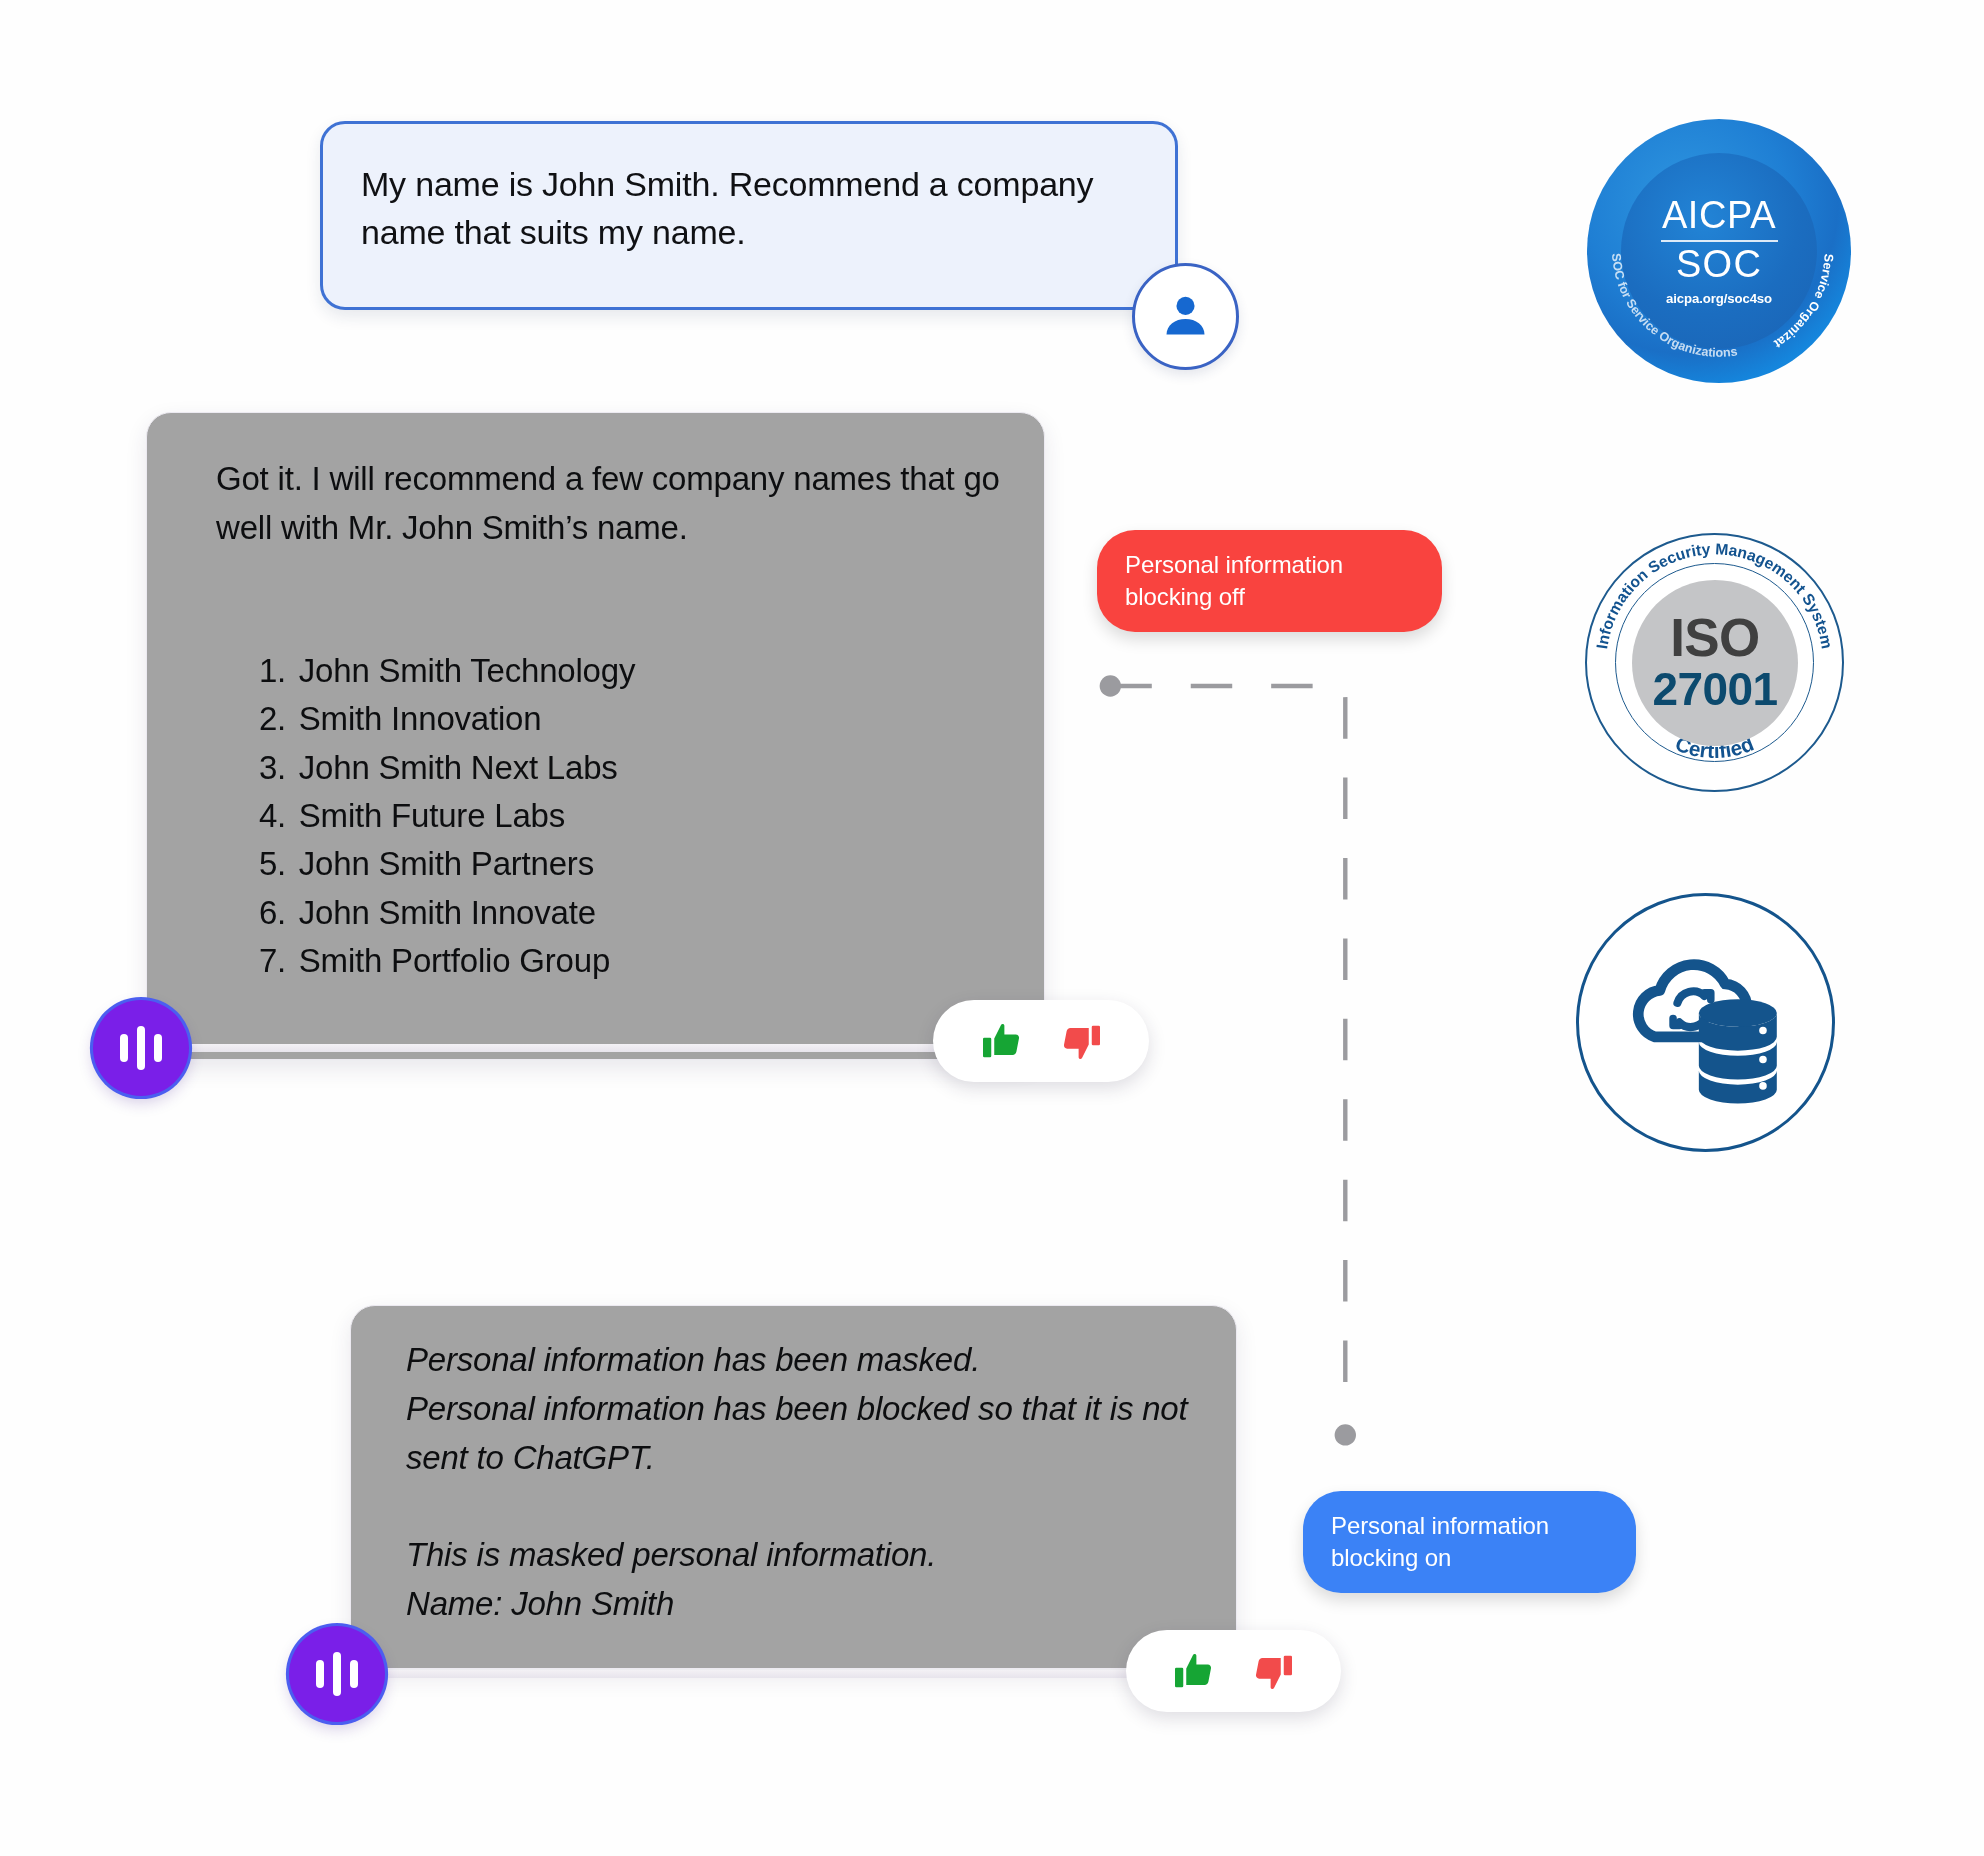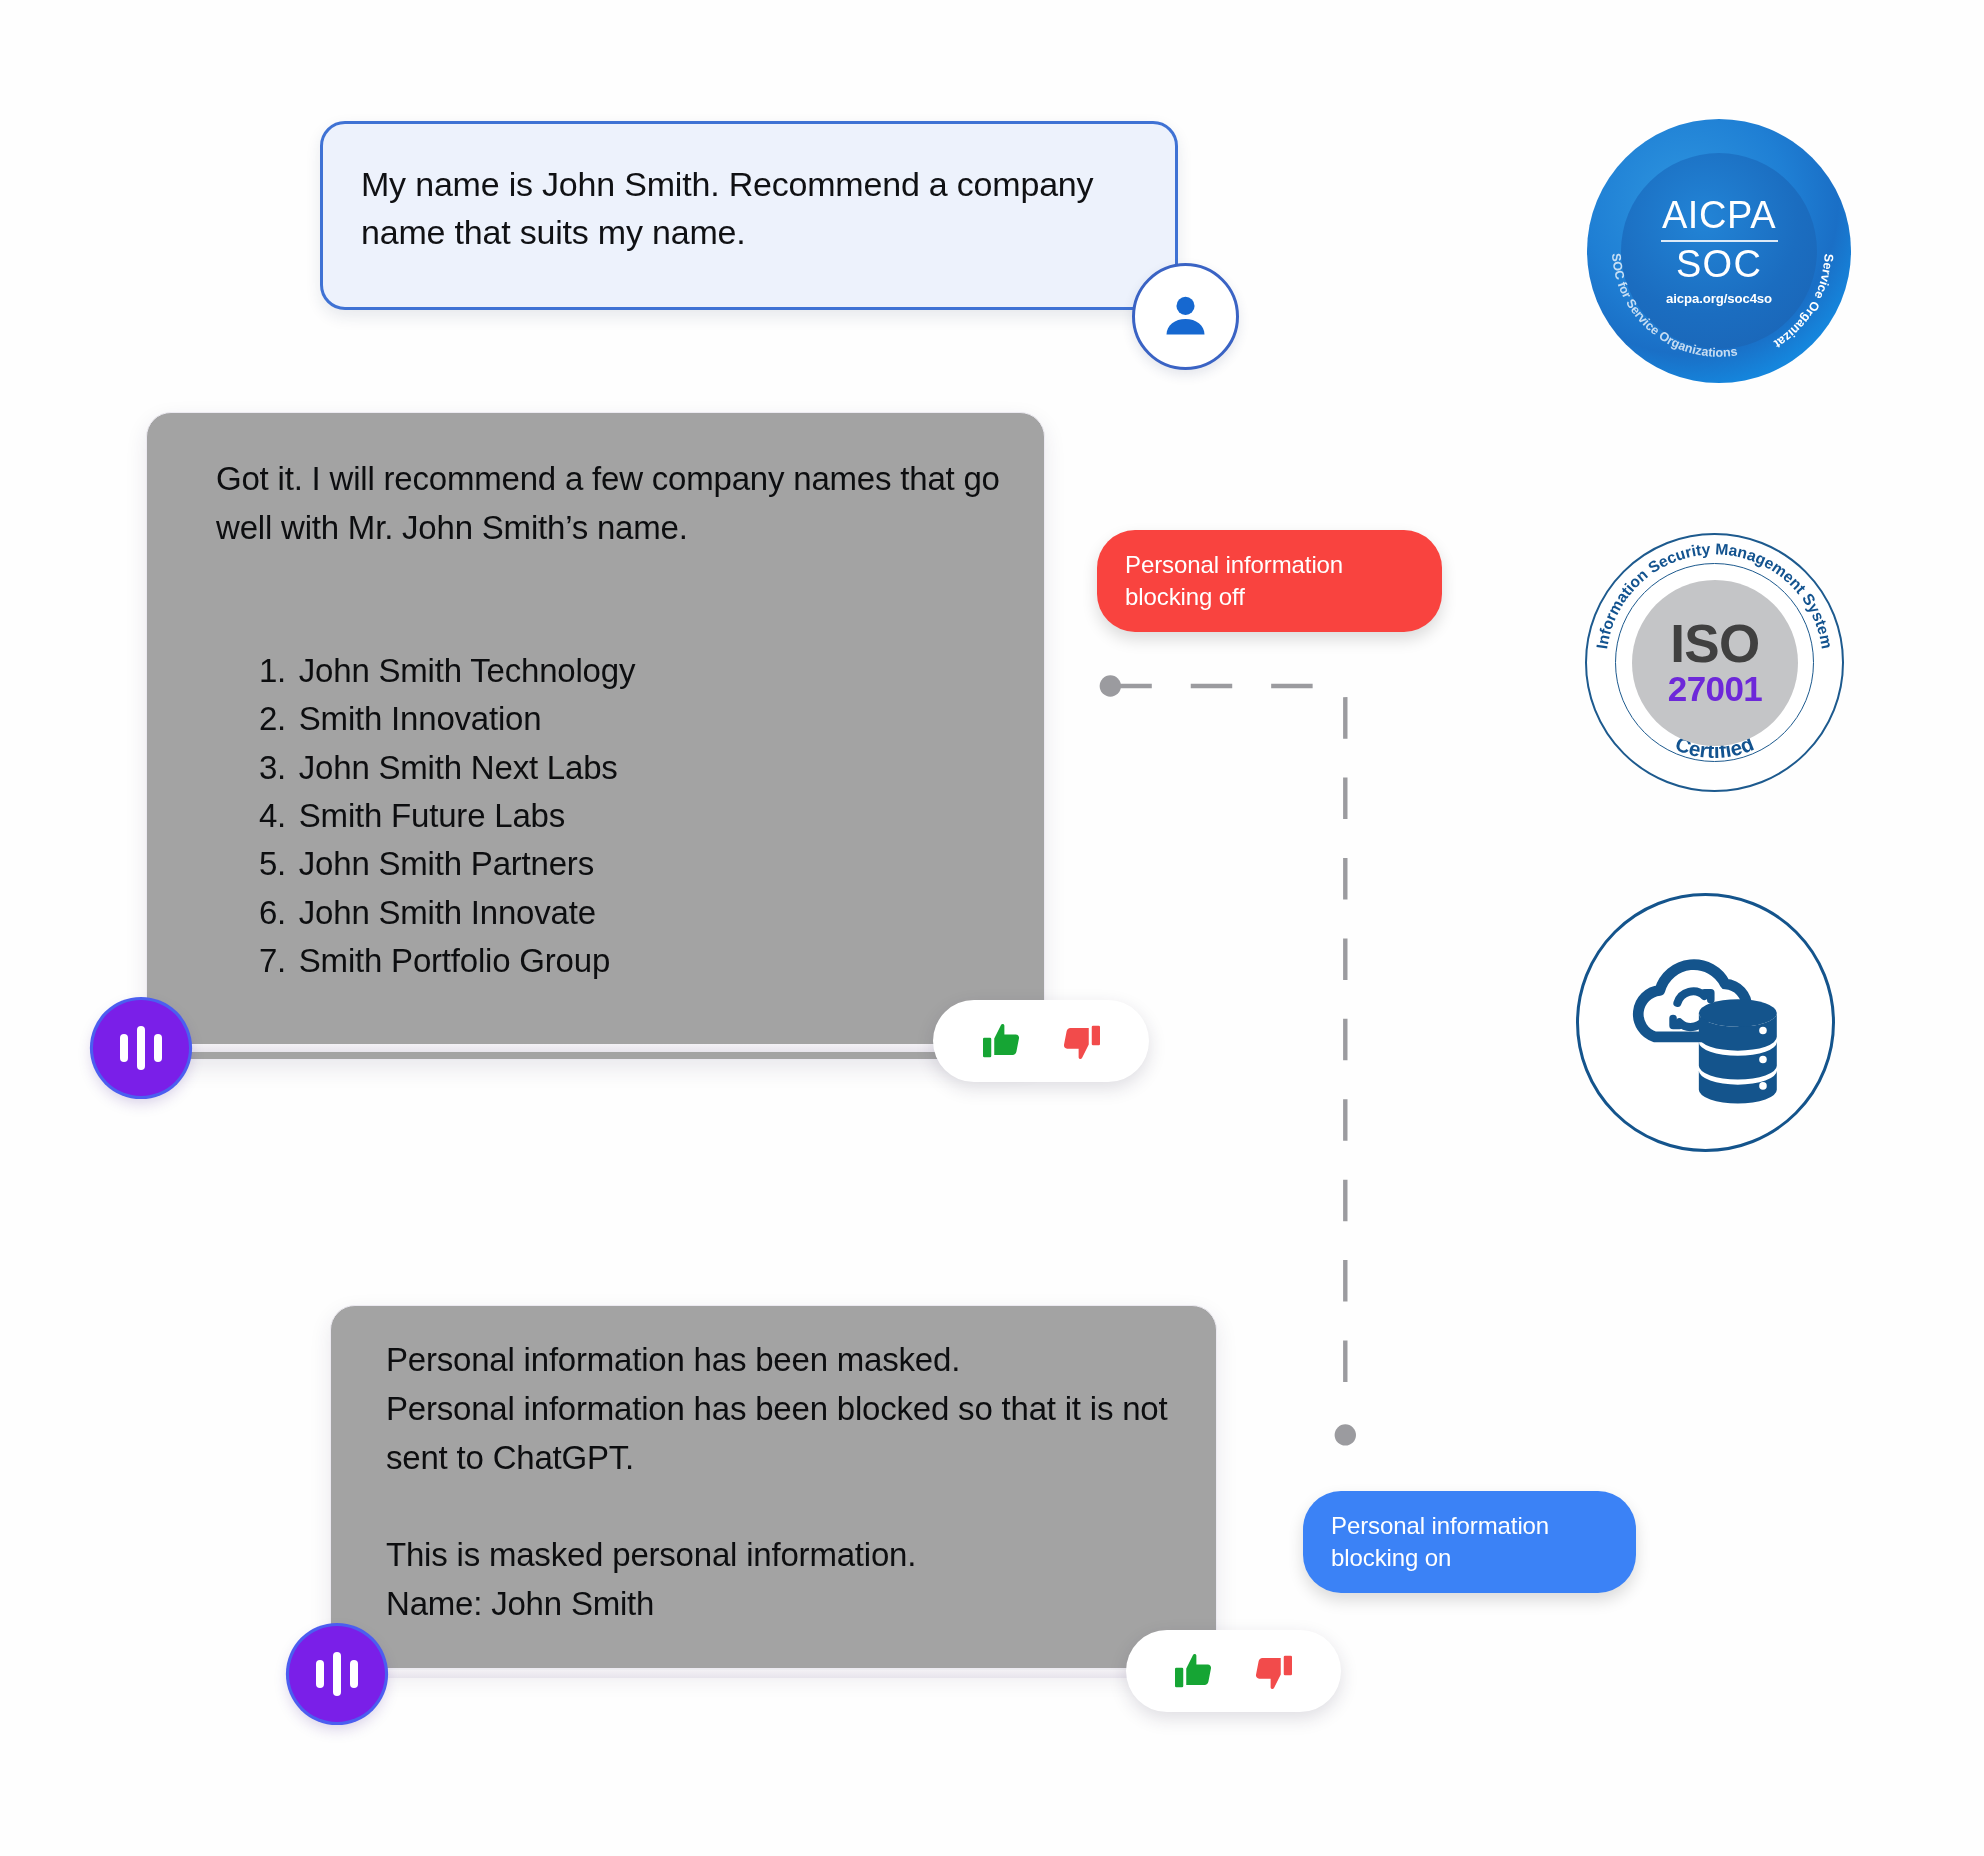--- a/index.html
+++ b/index.html
@@ -45,21 +45,21 @@
 
   
   .bot-bubble {
     position: absolute;
     background: #a3a3a3;
     border: 1.3px solid #eceaf1;
     border-radius: 25px;
     box-shadow: 0 8.8px 21.4px rgba(50,40,80,.10);
   }
   #bot-bubble-1 { left: 146px; top: 412px; width: 899px; height: 648px; }
-  #bot-bubble-2 { left: 330px; top: 1305px; width: 887px; height: 364px; }
+  #bot-bubble-2 { left: 350px; top: 1305px; width: 887px; height: 364px; font-style: italic; }
 
   .bot-text {
     position: absolute;
     left: 69px; top: 42px; right: 44px;
     font-size: 33px;
     line-height: 1.48;
     color: #0d0e10;
     letter-spacing: -0.2px;
     white-space: pre-line;
   }
@@ -163,21 +163,21 @@
     background: #ffffff;
   }
   #badge-iso .ring { position: absolute; inset: 0; border: 2.5px solid #1d5a8e; border-radius: 50%; }
   #badge-iso .ring2 { position: absolute; inset: 30px; border: 1.9px solid #1d5a8e; border-radius: 50%; }
   #badge-iso .disc {
     position: absolute; left: 47px; top: 47px; width: 166px; height: 166px;
     background: #c4c5c7; border-radius: 50%;
     display: flex; flex-direction: column; align-items: center; justify-content: center;
   }
   #badge-iso .iso-word { font-size: 53px; font-weight: bold; color: #404040; line-height: .92; letter-spacing: -0.6px; }
-  #badge-iso .iso-num { font-size: 35px; font-weight: bold; color: #6d28d9; line-height: 1; margin-top: 2.5px; letter-spacing: -0.6px; }
+  #badge-iso .iso-num { font-size: 46px; font-weight: bold; color: #0c4a6e; line-height: 1; margin-top: 2.5px; letter-spacing: -0.6px; }
   #badge-iso .arc-text { position: absolute; inset: 0; }
 
   #badge-cloud {
     left: 1576px; top: 893px; width: 259px; height: 259px;
     background: #ffffff; border: 3.8px solid #14548c;
   }
   #badge-cloud svg { position: absolute; left: 38px; top: 39px; width: 175px; height: 171px; }
 </style>
 </head>
 <body>

